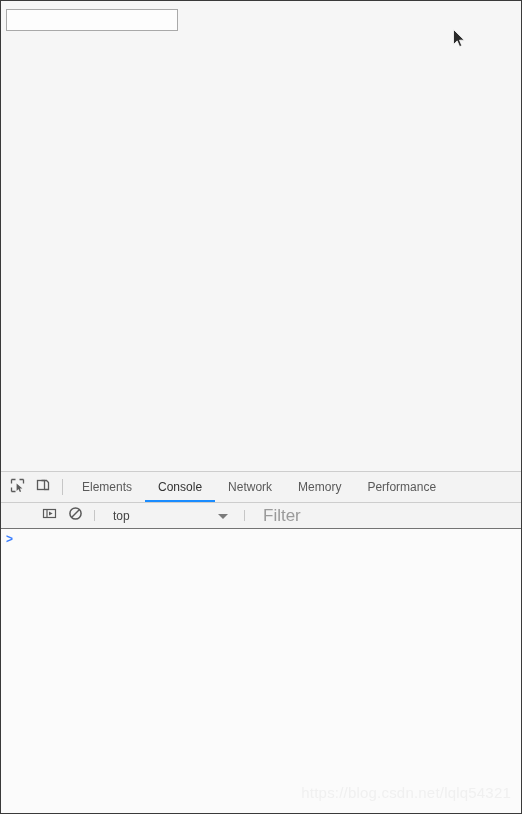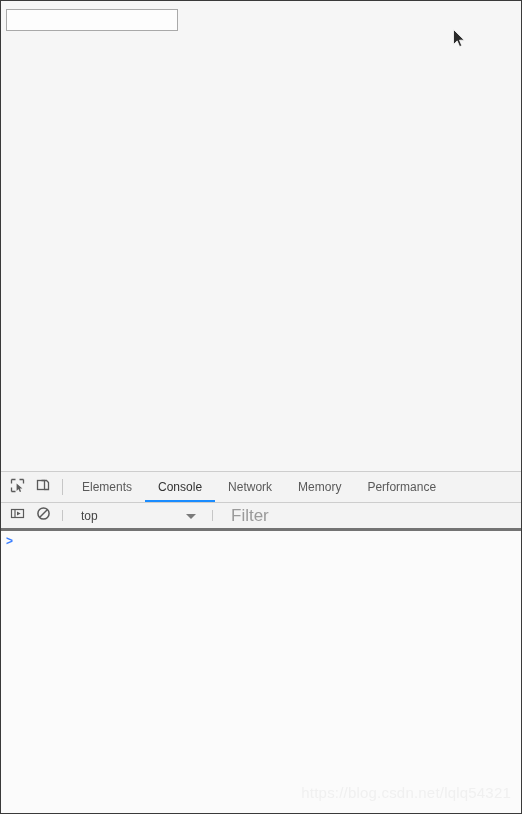--- a/index.html
+++ b/index.html
@@ -137,21 +137,22 @@
   }
 
   
   .filterbar {
     position: relative;
     height: 25px;
     min-height: 25px;
     display: flex;
     align-items: stretch;
     background: #f3f3f3;
-    border-bottom: 3px solid #737373;
+    border-bottom: 1px solid #737373;
+    padding-left: 32px;
   }
 
   .ctx-select {
     display: flex;
     align-items: center;
     width: 137px;
     padding-left: 12px;
     font-size: 12px;
     color: #444444;
     cursor: pointer;

